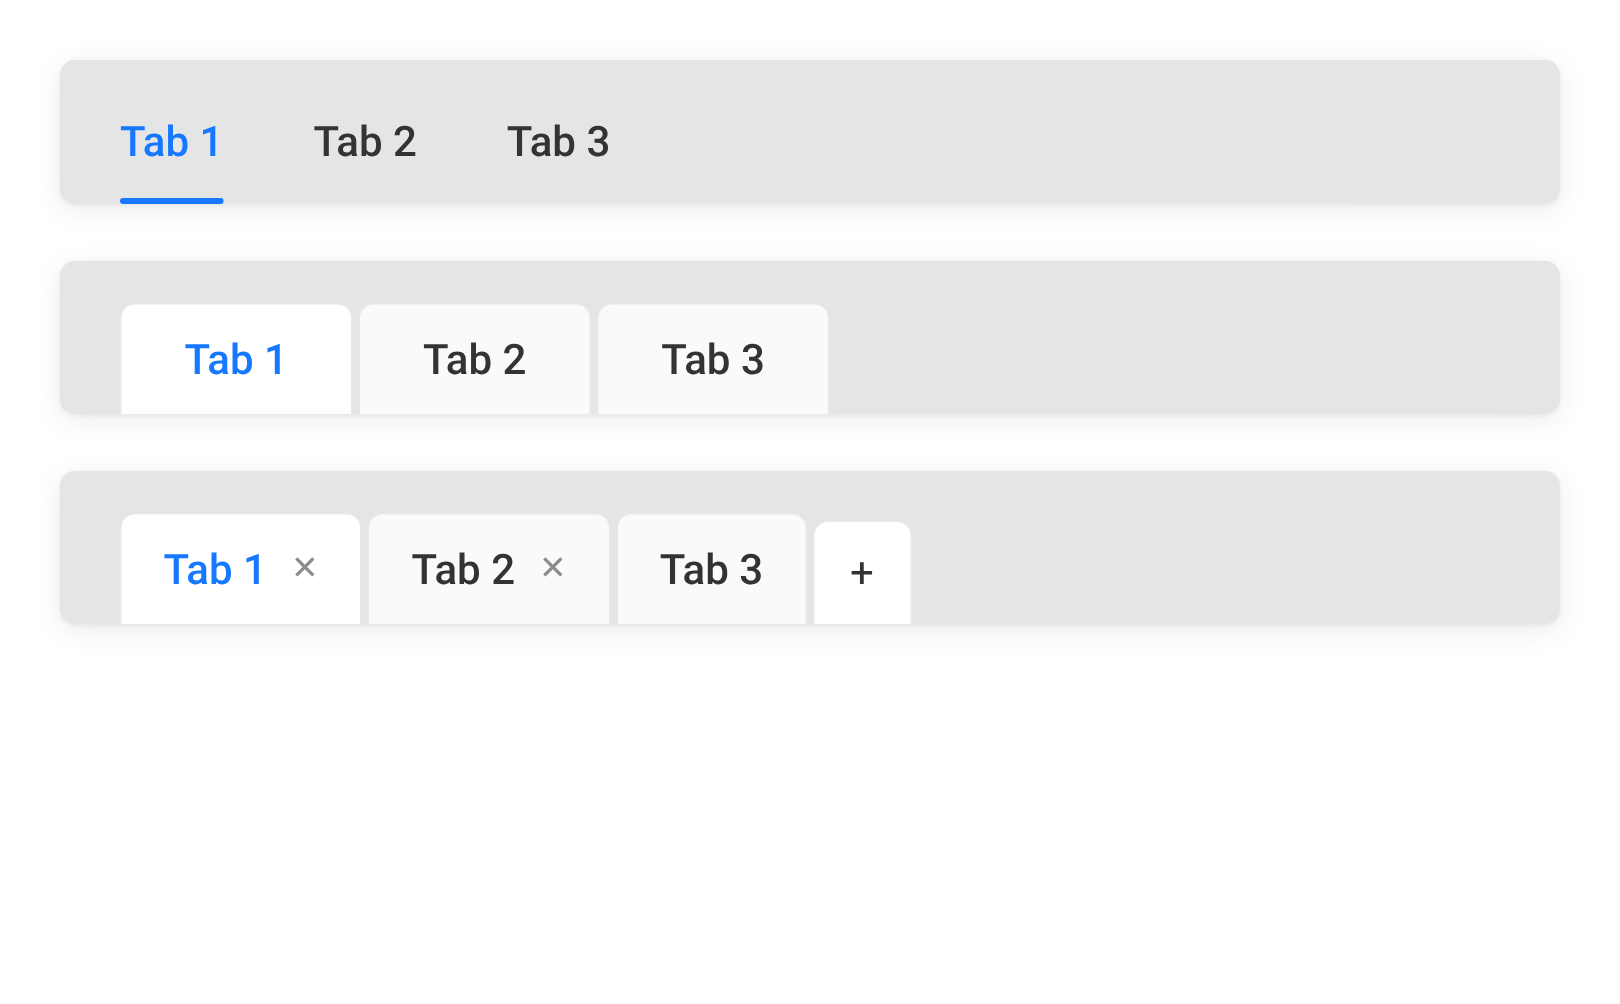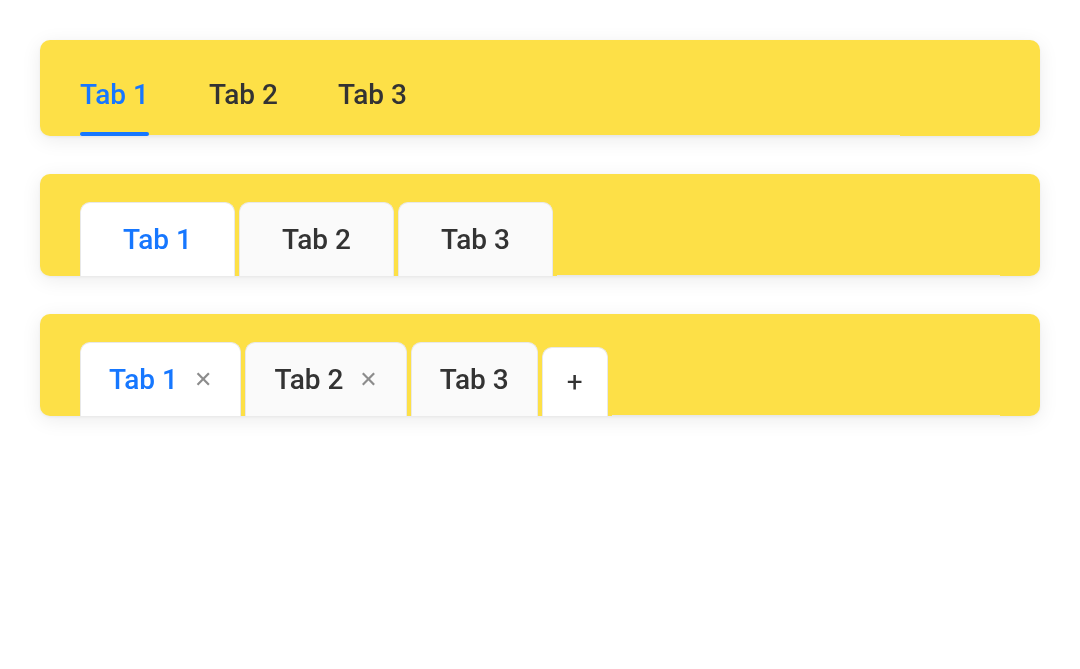--- a/index.html
+++ b/index.html
@@ -5,21 +5,21 @@
   * { box-sizing: border-box; }
   body {
     margin: 0;
     padding: 40px;
     background: #ffffff;
     font-family: -apple-system, BlinkMacSystemFont, "Segoe UI", Roboto, "Helvetica Neue", Arial, sans-serif;
     width: 1080px;
     height: 669px;
   }
   .card {
-    background: #fde047;
+    background: #e5e5e5;
     border-radius: 10px;
     box-shadow: 0 4px 20px rgba(0,0,0,0.08), 0 1px 3px rgba(0,0,0,0.05);
     margin-bottom: 38px;
     padding: 0;
     width: 1000px;
   }
   
   .line-tabs {
     padding: 30px 40px 0 40px;
   }

